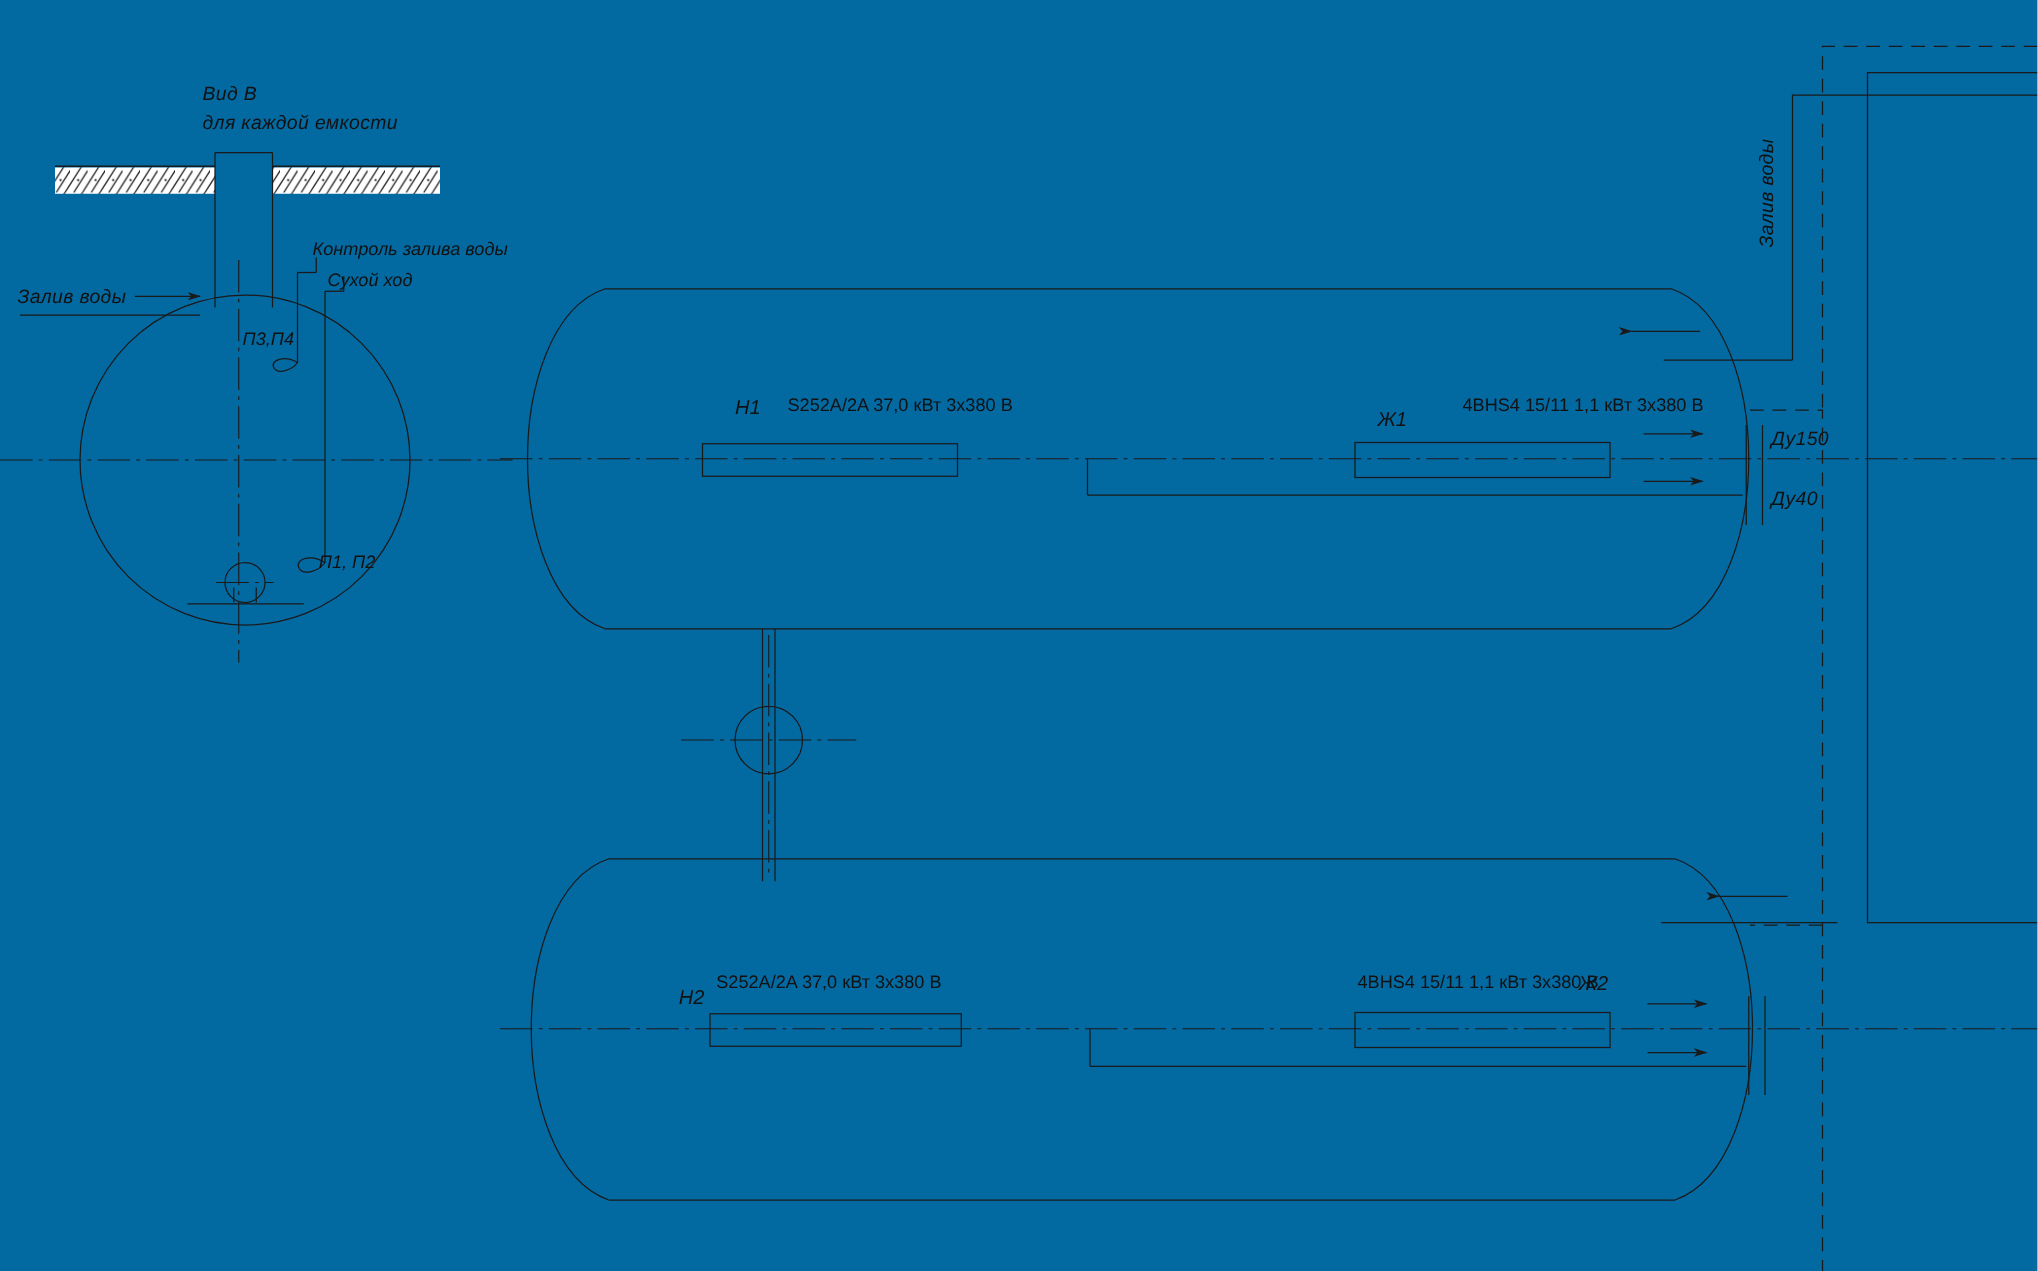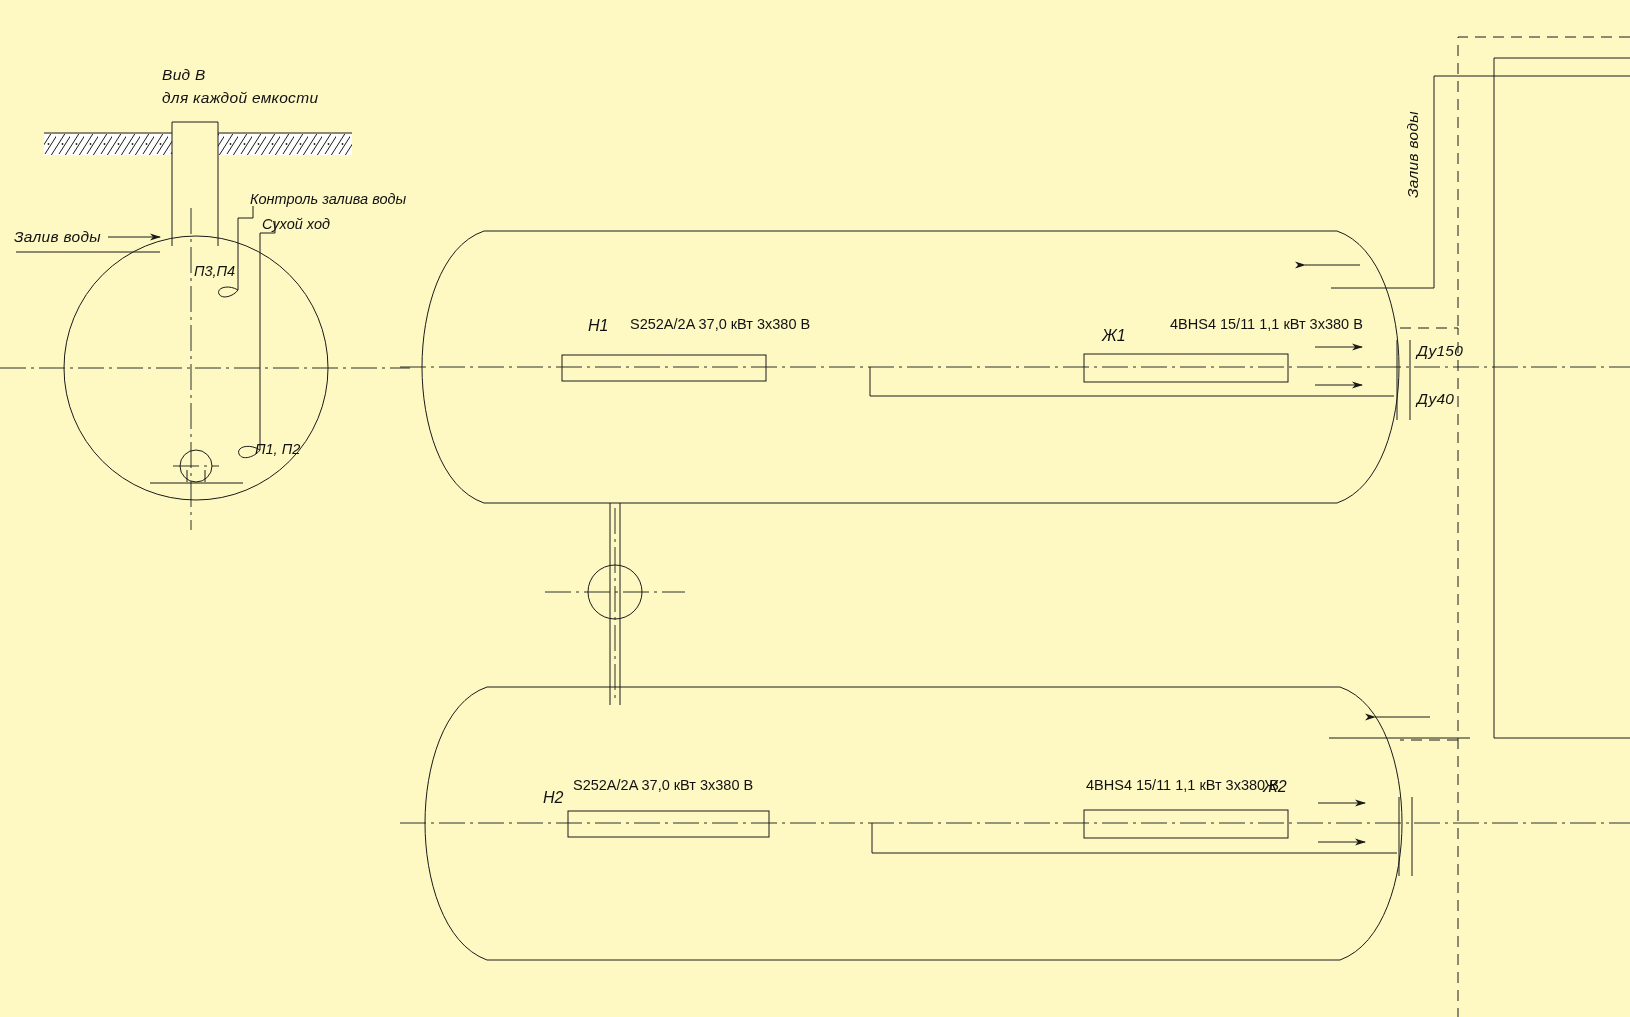--- a/index.html
+++ b/index.html
@@ -8,21 +8,21 @@
     padding: 0;
     background: #ffffff;
   }
   body {
     font-family: "Liberation Sans", sans-serif;
   }
   #sheet {
     position: relative;
     width: 1630px;
     height: 1017px;
-    background: #fef9c3;
+    background: #0369a1;
     overflow: hidden;
   }
   #sheet svg {
     position: absolute;
     left: 0;
     top: 0;
   }
   .thin  { stroke: #1a1a1a; stroke-width: 1; fill: none; }
   .med   { stroke: #1a1a1a; stroke-width: 1.2; fill: none; }
   .center{ stroke: #1a1a1a; stroke-width: 0.9; fill: none;

